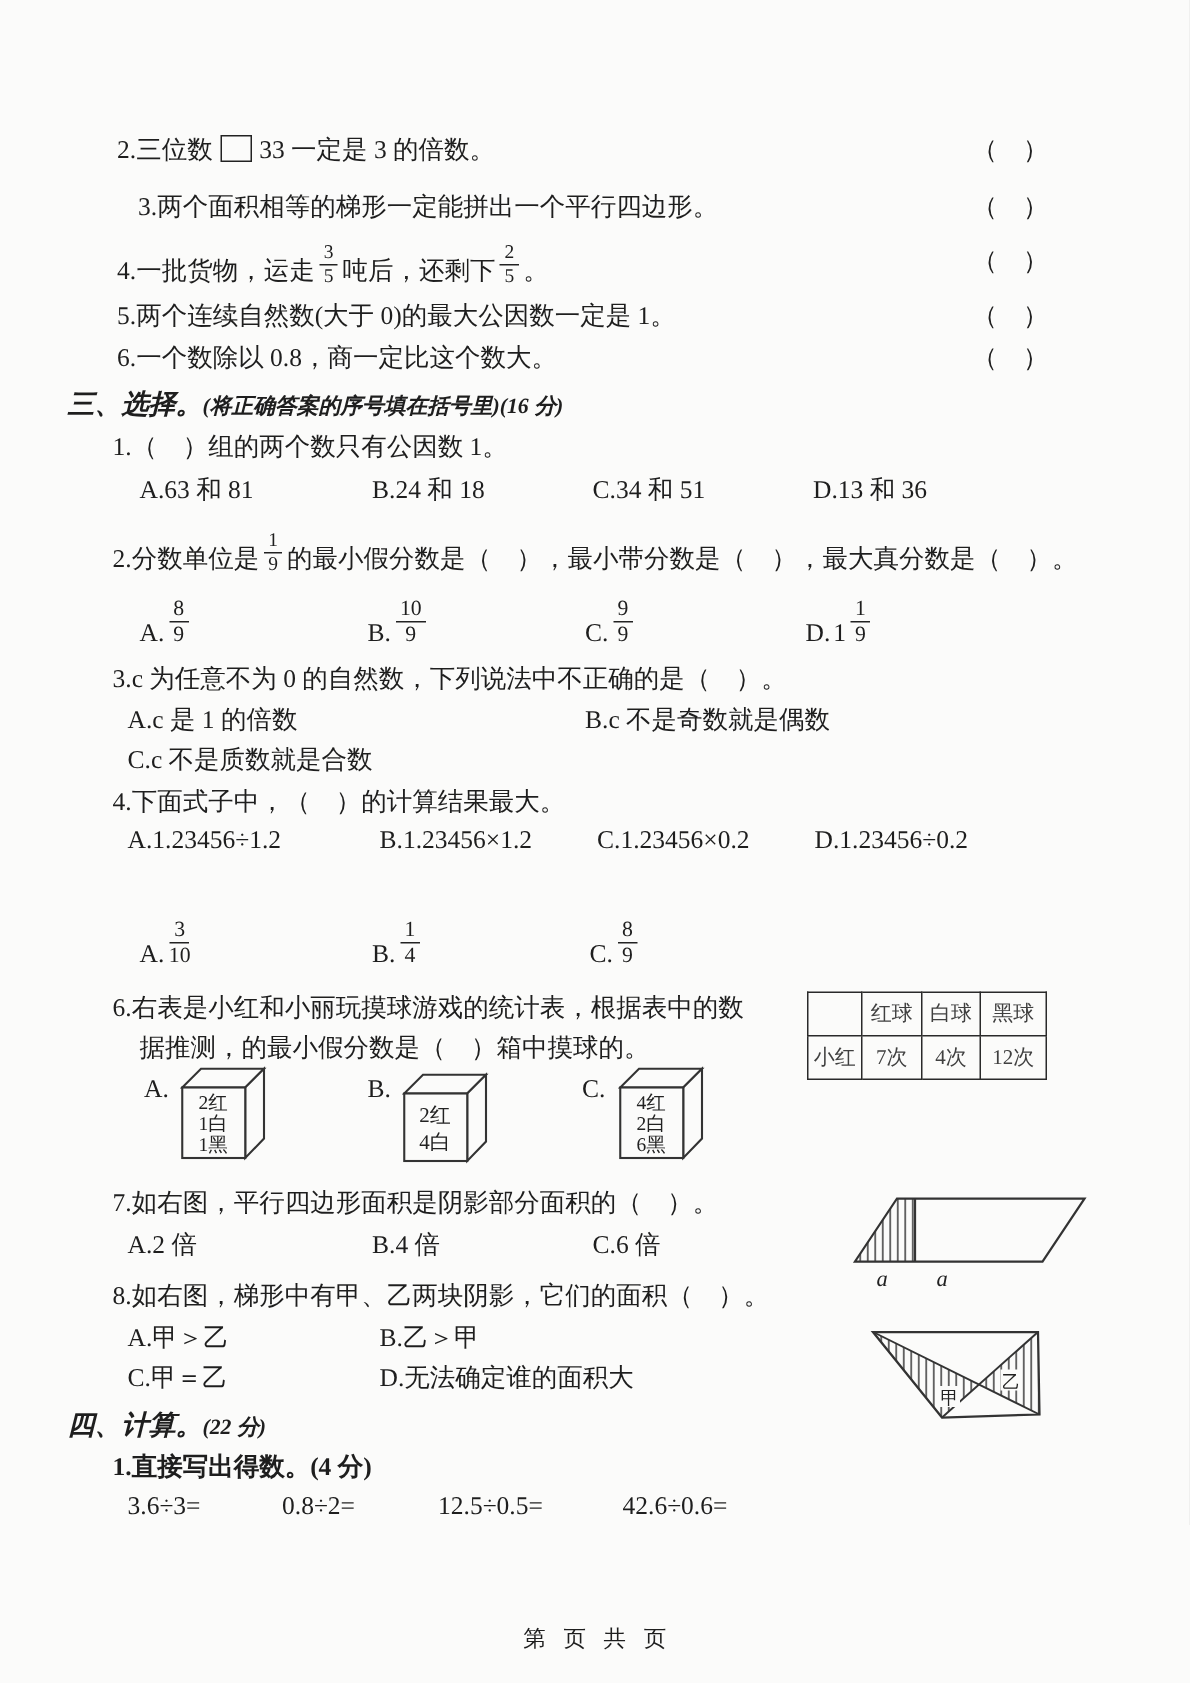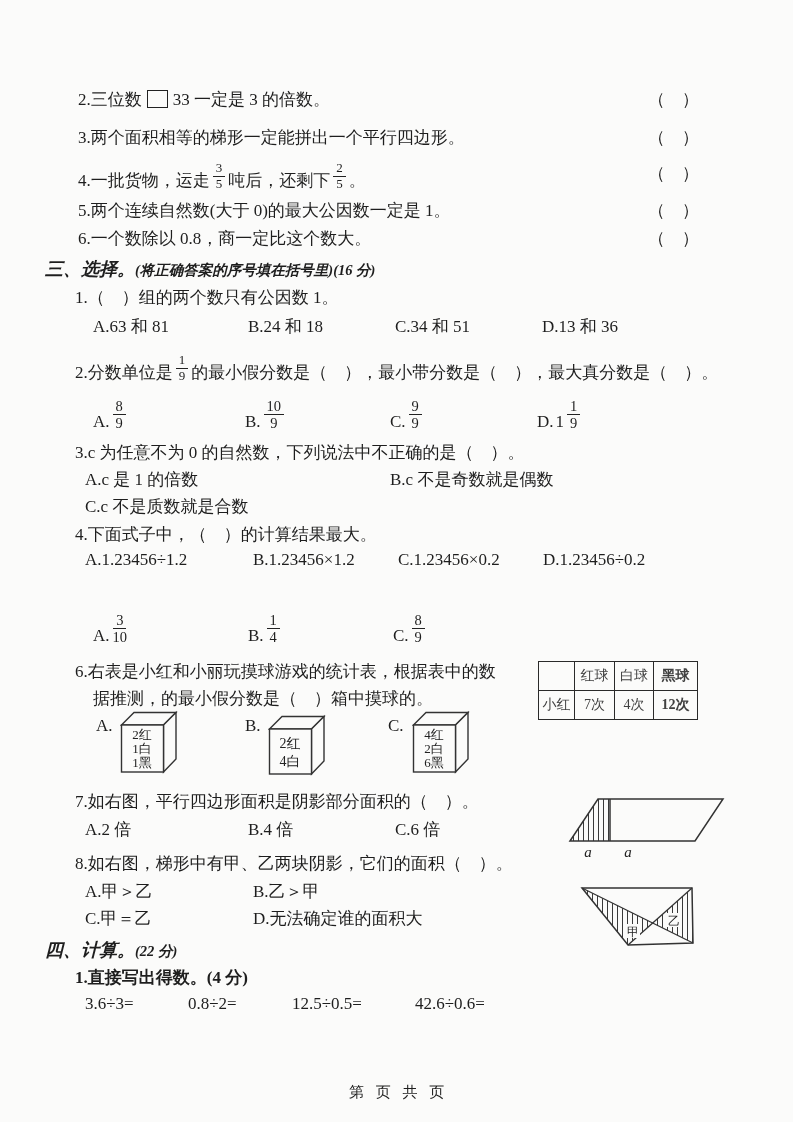--- a/index.html
+++ b/index.html
@@ -10,36 +10,36 @@
   .opt{position:absolute;font-size:17px;white-space:nowrap;}
   .bracket{position:absolute;left:648px;font-size:17px;white-space:nowrap;}
   .fr{display:inline-flex;flex-direction:column;align-items:center;line-height:1.15;font-size:13px;margin:0 3px;}
   .fr .n{border-bottom:1.3px solid #222;padding:0 3px;}
   .fr.big{font-size:14.5px;}
   .heading{position:absolute;font-size:18px;font-weight:bold;white-space:nowrap;font-style:italic;}
   .heading .note{font-size:14.5px;}
   .sqbox{display:inline-block;width:19px;height:16px;border:1.4px solid #222;margin:0 5px;vertical-align:-3px;background:#fbfbfa;}
   table.balls{position:absolute;left:538px;top:661px;border-collapse:collapse;font-size:14px;text-align:center;color:#404040;}
   table.balls td{border:1.3px solid #2a2a2a;padding:0;height:28px;}
-  td.c0{width:35px;} td.c1{width:39px;} td.c2{width:38px;} td.c3{width:43px;font-weight:bold;}
+  td.c0{width:35px;} td.c1{width:39px;} td.c2{width:38px;} td.c3{width:43px;}
   .boxlabel{position:absolute;font-size:17px;}
   .fig{position:absolute;}
   .footer{position:absolute;top:1083px;left:0;width:100%;text-align:center;font-size:15px;word-spacing:8px;}
 </style>
 </head>
 <body>
 
 <div id="page">
 
   <div class="row" style="top:88px;left:78px">
     <span>2.三位数</span><span class="sqbox"></span><span>33 一定是 3 的倍数。</span>
   </div>
   <div class="bracket" style="top:88px">（　）</div>
 
-  <div class="row" style="top:126px;left:78px">3.两个面积相等的梯形一定能拼出一个平行四边形。</div>
+  <div class="row" style="top:126px;left:92px">3.两个面积相等的梯形一定能拼出一个平行四边形。</div>
   <div class="bracket" style="top:126px">（　）</div>
 
   <div class="row frow" style="top:150px;left:78px;height:42px">
     <span>4.一批货物，运走</span>
     <span class="fr">
         <span class="n">3</span>
         <span class="d">5</span>
       </span>
     <span>吨后，还剩下</span>
     <span class="fr">

